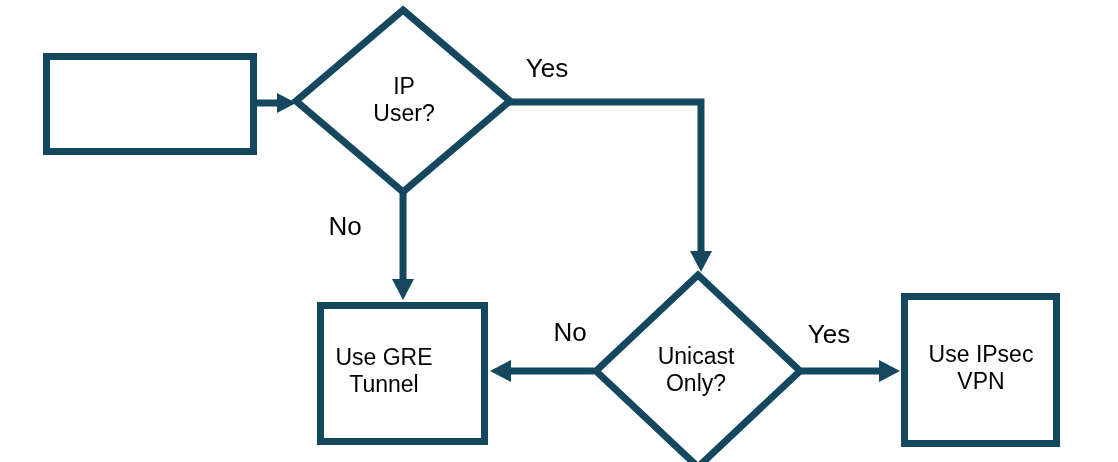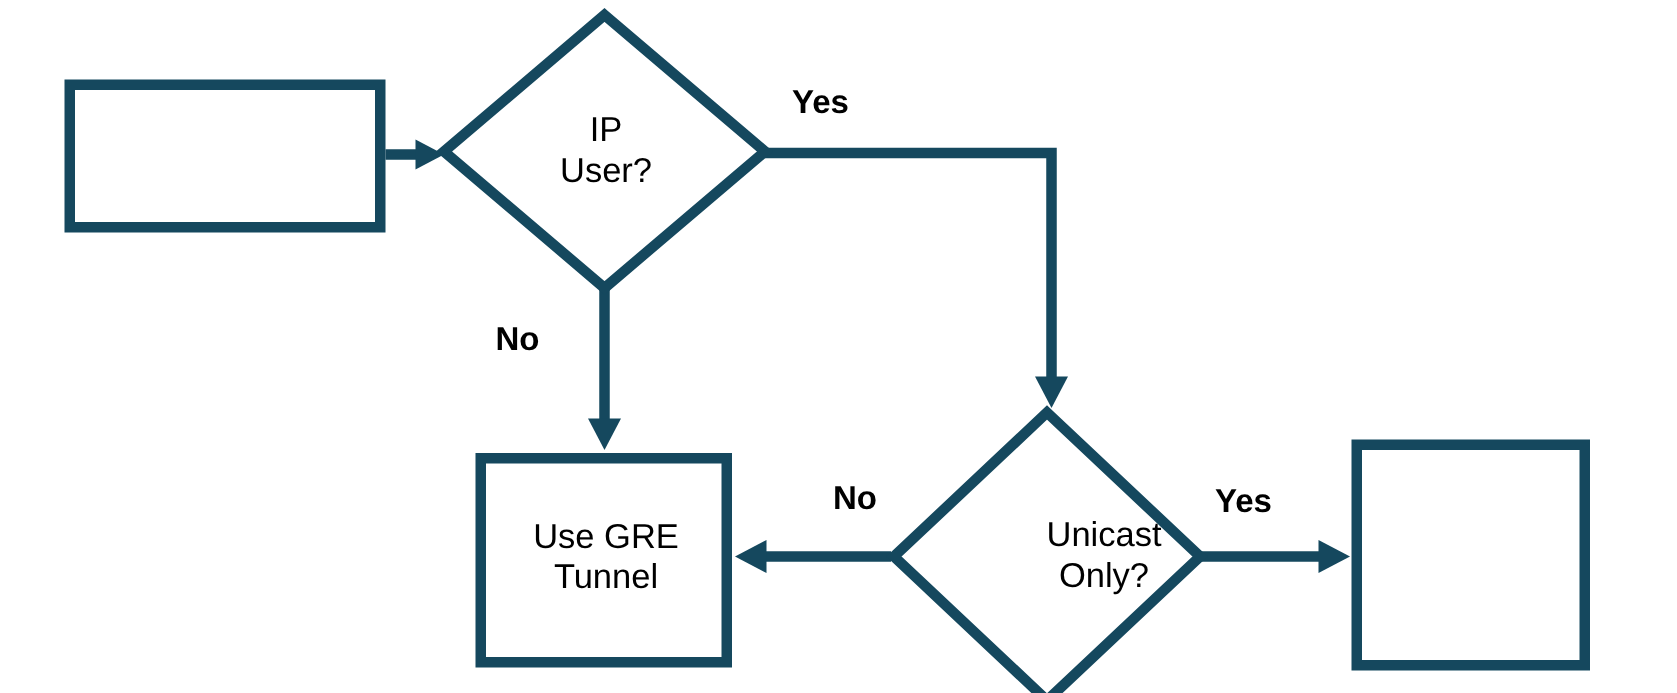--- a/index.html
+++ b/index.html
@@ -36,22 +36,22 @@
   .label {
     position: absolute;
     transform: translate(-50%, -50%);
     font-size: 23px;
     line-height: 1.16;
     color: #000000;
     text-align: center;
     white-space: pre-line;
   }
   .edge-label {
-    font-size: 22px;
-    font-weight: 700;
+    font-size: 26px;
+    font-weight: 400;
   }
 </style>
 </head>
 <body>
 
 <div class="canvas">
 
   <svg width="1118" height="462" viewBox="0 0 1118 462">
 
     <path class="conn" d="M 257 103 H 280" stroke="#15485E"></path>
@@ -77,26 +77,28 @@
 
     <polygon class="shape" points="698,275 800,371 698,467 596,371" stroke="#15485E"></polygon>
 
     <rect class="shape" x="904.5" y="296.5" width="152" height="147" stroke="#15485E"></rect>
   </svg>
 
 
   <div class="label" style="left:404px; top:100px">IP
 User?</div>
 
-  <div class="label" style="left:404px; top:371px">Use GRE
+  <div class="label" style="left:384px; top:371px">Use GRE
 Tunnel</div>
 
-  <div class="label" style="left:736px; top:370px">Unicast
+  <div class="label" style="left:696px; top:370px">Unicast
 Only?</div>
 
+  <div class="label" style="left:981px; top:368px">Use IPsec
+VPN</div>
 
   <div class="label edge-label" style="left:547px; top:68px">Yes</div>
 
   <div class="label edge-label" style="left:345px; top:226px">No</div>
 
   <div class="label edge-label" style="left:570px; top:332px">No</div>
 
   <div class="label edge-label" style="left:829px; top:334px">Yes</div>
 
 </div>

